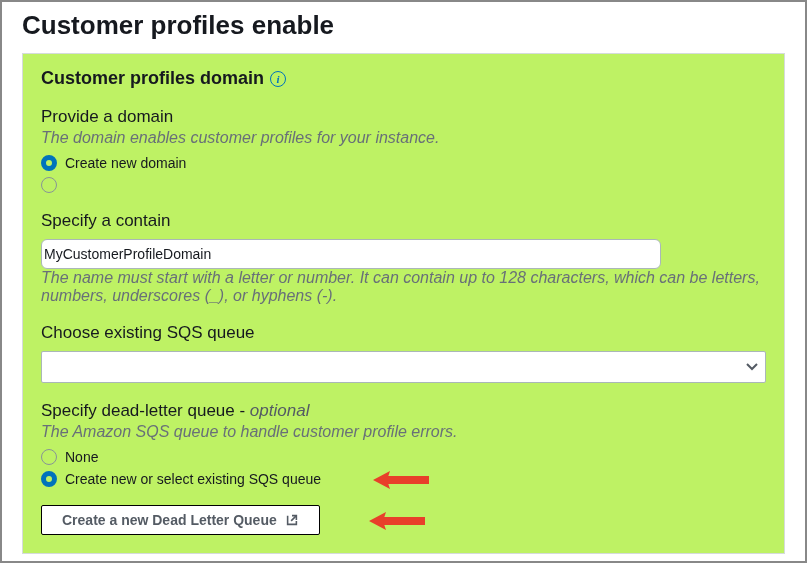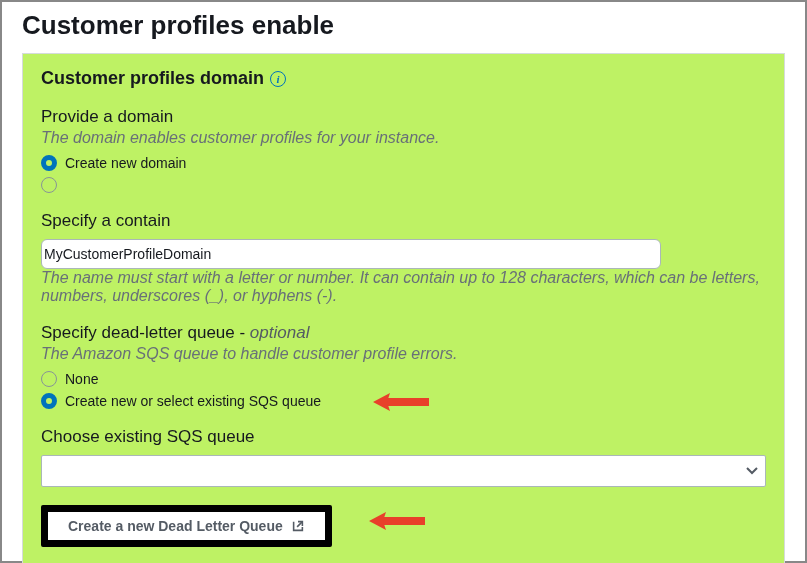--- a/index.html
+++ b/index.html
@@ -133,21 +133,21 @@
       right: 8px;
       top: 50%;
       transform: translateY(-50%);
       pointer-events: none;
     }
     .btn {
       display: inline-flex;
       align-items: center;
       gap: 8px;
       padding: 6px 20px;
-      border: 7px solid #000000;
+      border: 1px solid #000000;
       border-radius: 2px;
       background: #fff;
       font-size: 14px;
       font-weight: 700;
       color: #545b64;
       cursor: pointer;
       font-family: inherit;
     }
     .external-icon {
       width: 14px;
@@ -193,51 +193,51 @@
         <div class="radio-row">
           <span class="radio-outer"></span>
         </div>
       </div>
 
       <div class="field-group">
         <div class="field-label">Specify a contain</div>
         <div style="height:6px"></div>
         <input type="text" class="text-input" value="MyCustomerProfileDomain" style="">
         <div class="field-sublabel" style="">The name must start with a letter or number. It can contain up to 128 characters, which can be letters, numbers, underscores (_), or hyphens (-).</div>
+      </div>
+
+      <div class="field-group">
+        <div class="field-label">Choose existing SQS queue</div>
+        <div style="height:6px"></div>
+        <div class="select-wrap">
+          <div class="select-input"></div>
+          <svg class="select-caret" width="12" height="8" viewBox="0 0 12 8">
+            <path d="M 1 1 L 6 6 L 11 1" stroke="#545b64" stroke-width="2" fill="none"></path>
+          </svg>
+        </div>
       </div>
 
       <div class="field-group">
         <div class="field-label">
           <span>Specify dead-letter queue</span><span> - </span><span class="optional">optional</span>
         </div>
         <div class="field-sublabel">The Amazon SQS queue to handle customer profile errors.</div>
 
         <div class="radio-row">
           <span class="radio-outer"></span>
           <span class="radio-label">None</span>
         </div>
         <div class="dlq-row">
           <div class="radio-row" style="margin-bottom:0">
             <span class="radio-outer selected"></span>
             <span class="radio-label">Create new or select existing SQS queue</span>
           </div>
           <svg class="arrow-annotation" style="left:332px; top:-4px;" width="56" height="26" viewBox="0 0 56 26">
             <path d="M 55 13 Q 30 13 12 13" stroke="#e8402a" stroke-width="8" fill="none" stroke-linecap="round"></path>
             <path d="M 0 13 L 17 4 L 14 13 L 17 22 Z" fill="#e8402a"></path>
-          </svg>
-        </div>
-      </div>
-
-      <div class="field-group">
-        <div class="field-label">Choose existing SQS queue</div>
-        <div style="height:6px"></div>
-        <div class="select-wrap">
-          <div class="select-input"></div>
-          <svg class="select-caret" width="12" height="8" viewBox="0 0 12 8">
-            <path d="M 1 1 L 6 6 L 11 1" stroke="#545b64" stroke-width="2" fill="none"></path>
           </svg>
         </div>
       </div>
 
       <div class="button-row">
         <button class="btn">
           <span>Create a new Dead Letter Queue</span>
           <svg class="external-icon" width="14" height="14" viewBox="0 0 16 16">
             <path d="M 3 3 L 3 13 L 13 13 L 13 9" stroke="#545b64" stroke-width="1.8" fill="none"></path>
             <path d="M 8 3 L 13 3 L 13 8" stroke="#545b64" stroke-width="1.8" fill="none"></path>

